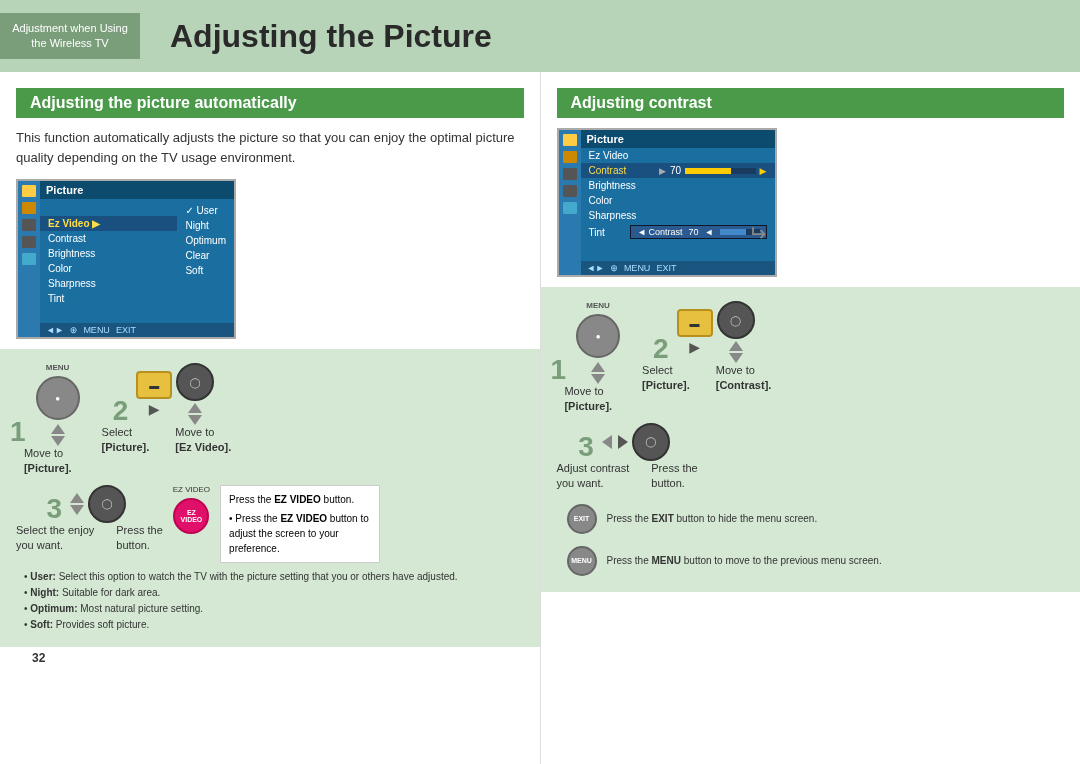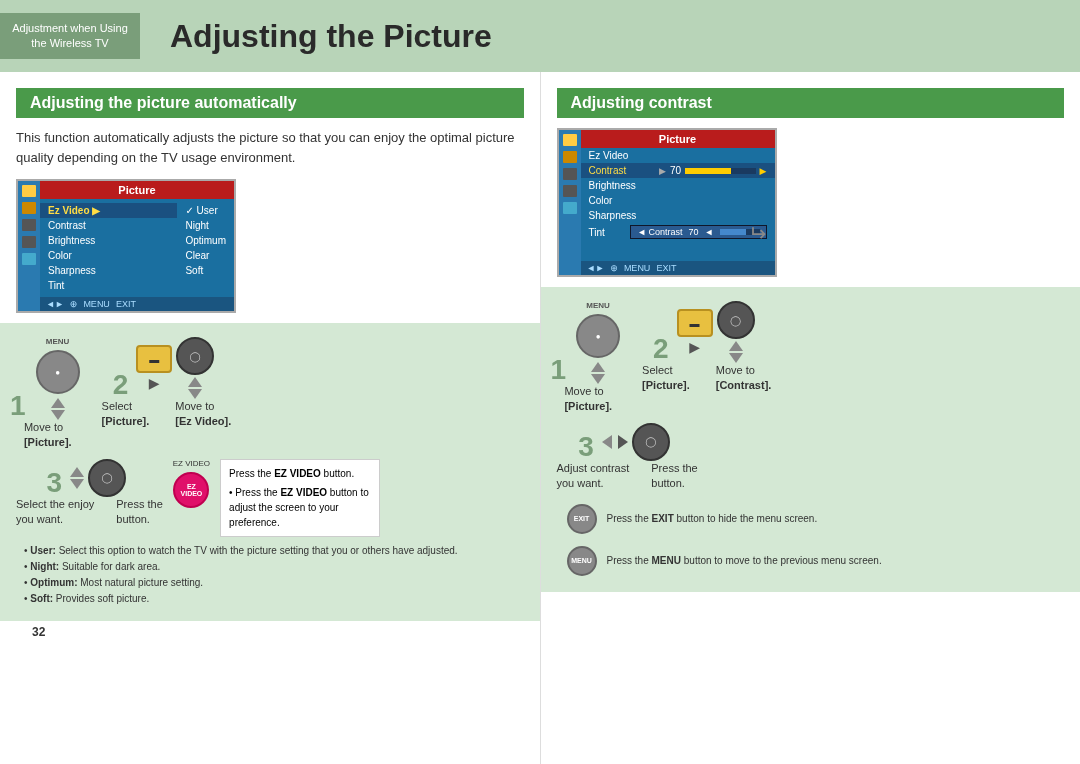--- a/index.html
+++ b/index.html
@@ -78,42 +78,42 @@
 
     
     .tv-screen {
       border: 2px solid #aaa;
       background: #1a6fa0;
       width: 220px;
       font-size: 10px;
       margin-bottom: 10px;
     }
     .tv-screen-header {
-      background: #b91c1c;
-      color: white;
-      text-align: center;
+      background: #0c4a6e;
+      color: white;
+      text-align: left;
       padding: 3px 6px;
       font-weight: bold;
       font-size: 11px;
     }
     .tv-screen-row {
       display: flex;
       align-items: center;
       padding: 2px 8px;
       color: white;
       font-size: 10px;
     }
     .tv-screen-row.highlighted {
       background: #1a5080;
       color: #ffdd44;
       font-weight: bold;
     }
     .tv-menu-list {
       flex: 1;
-      padding: 4px 0;
+      padding: 17px 0;
       text-align: center;
     }
     .tv-option-list {
       padding: 4px 8px;
       color: white;
       font-size: 10px;
     }
     .tv-option-list div {
       padding: 2px 0;
     }

